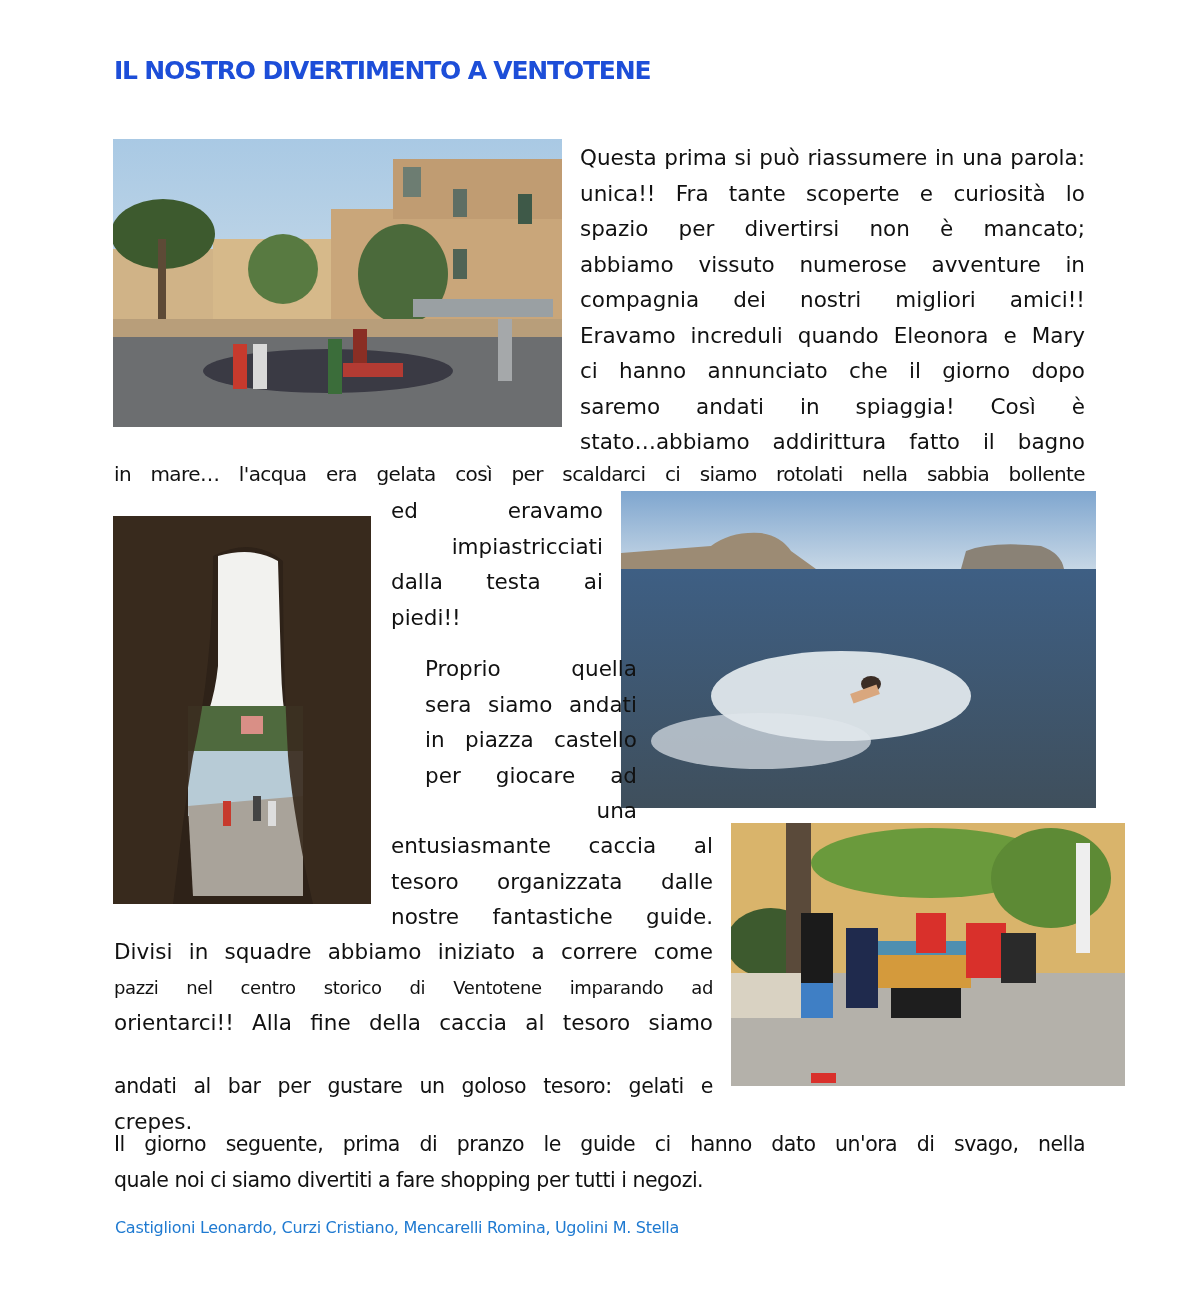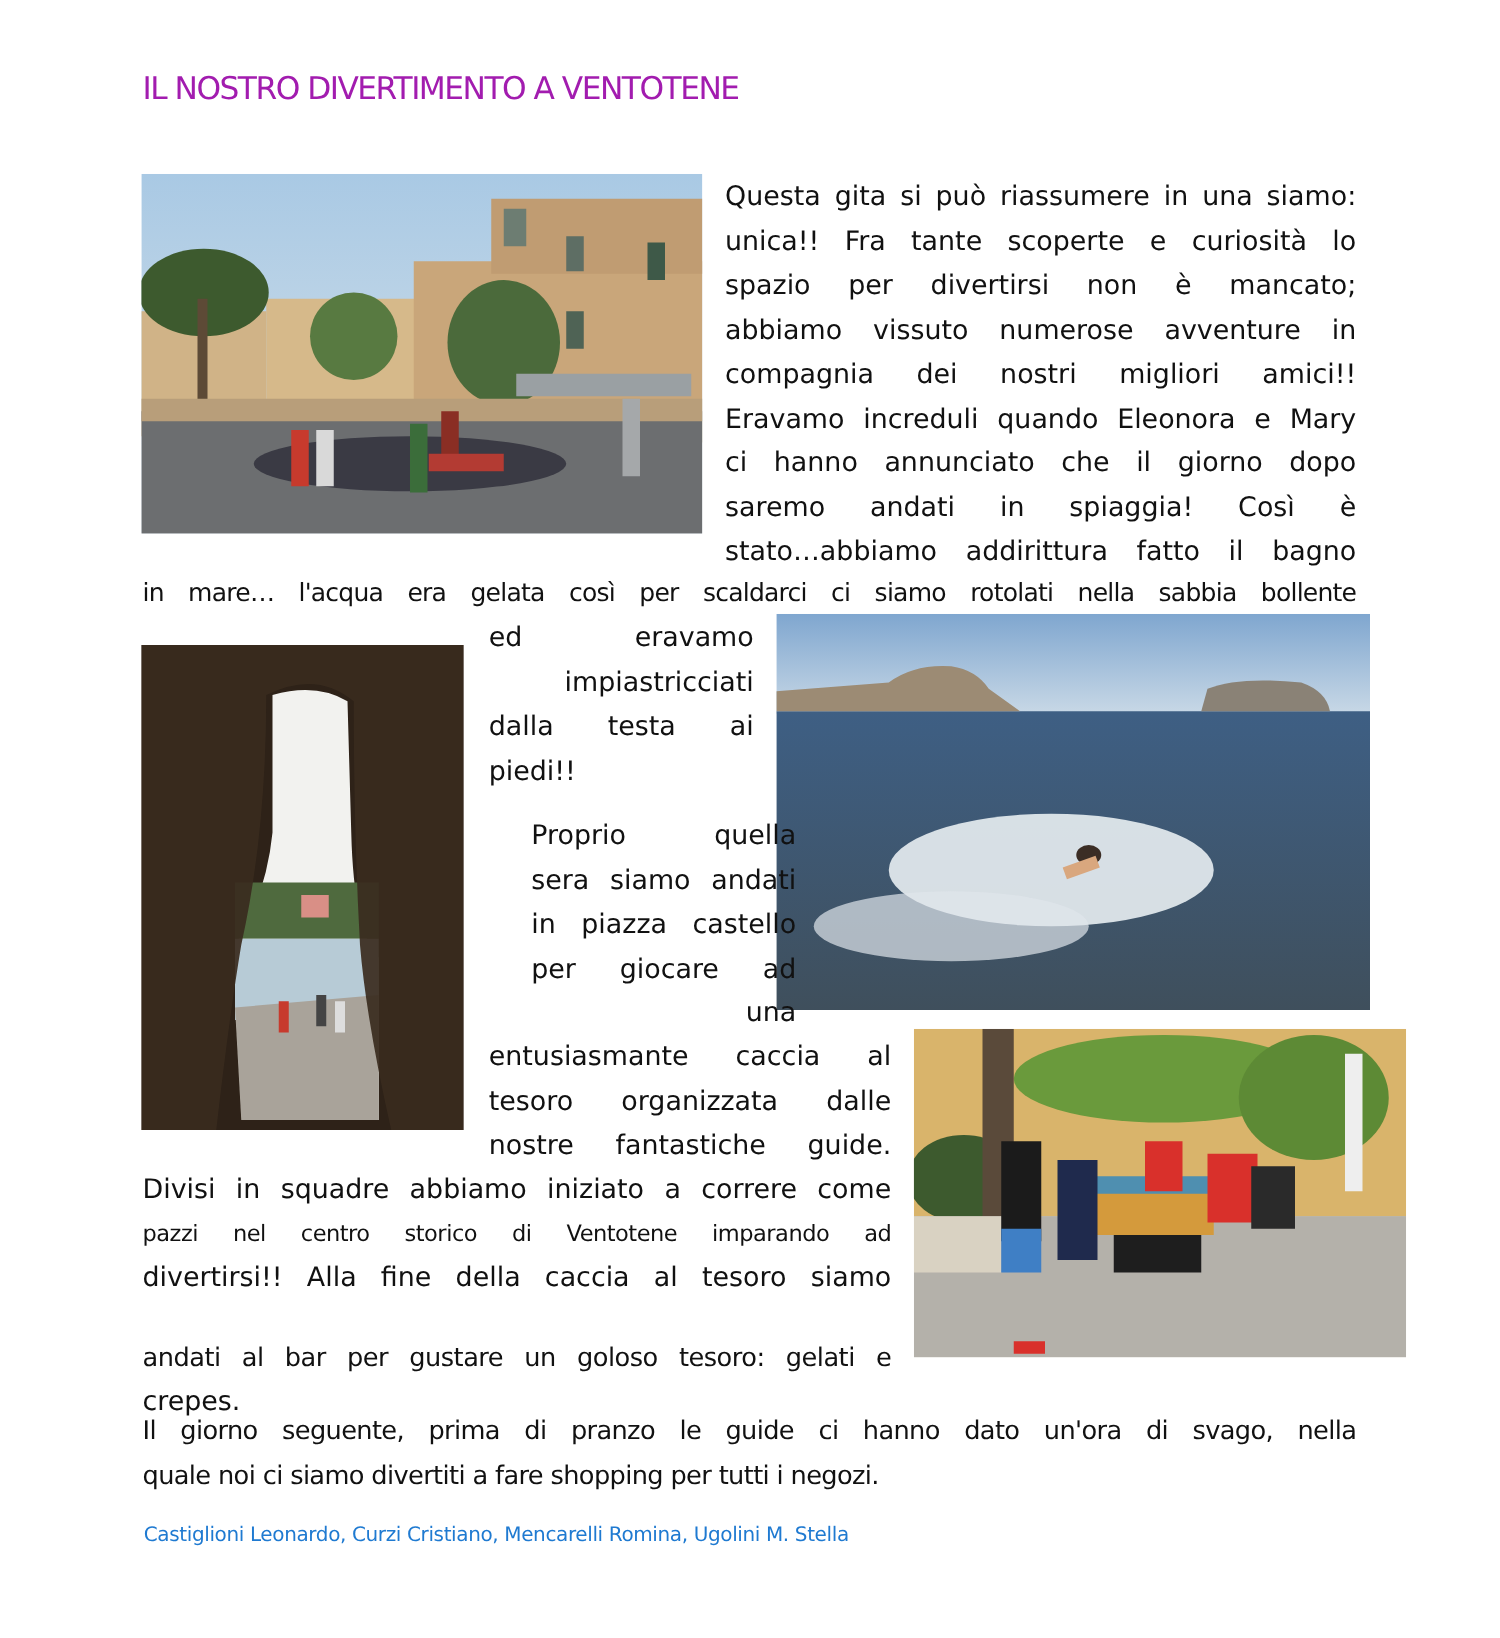--- a/index.html
+++ b/index.html
@@ -1,19 +1,19 @@
 <!DOCTYPE html>
 <html><head>
   <meta charset="utf-8">
   <style>
     html, body { margin: 0; padding: 0; background: #ffffff; }
     body { width: 1200px; height: 1310px; position: relative; overflow: hidden;
            font-family: "DejaVu Sans", sans-serif; color: #111; }
-    .title { position: absolute; left: 114px; top: 56px; font-size: 25px; color: #a21caf;
-             letter-spacing: -1.2px; font-family: "DejaVu Sans", sans-serif; white-space: nowrap; }
+    .title { position: absolute; left: 114px; top: 56px; font-size: 25px; color: #1d4ed8;
+             letter-spacing: -1.2px; font-family: "DejaVu Sans", sans-serif; white-space: nowrap; font-weight: bold; }
     .photo { position: absolute; overflow: hidden; }
     .txt { position: absolute; font-size: 21.5px; line-height: 35.5px; }
     .line { display: block; white-space: nowrap; }
     .jline { display: block; text-align: justify; text-align-last: justify; white-space: normal; }
     .center { text-align: right; }
     .authors { position: absolute; left: 115px; top: 1218px; font-size: 16px; color: #1f7ad1;
                white-space: nowrap; letter-spacing: -0.3px; }
   </style>
 </head>
 <body>
@@ -48,21 +48,21 @@
     <rect x="120" y="205" width="14" height="45" fill="#c73a2d"></rect>
     <rect x="140" y="205" width="14" height="45" fill="#d9d9d9"></rect>
     <rect x="215" y="200" width="14" height="55" fill="#3b6d3a"></rect>
     <rect x="240" y="190" width="14" height="45" fill="#8a2e24"></rect>
     <rect x="385" y="180" width="14" height="62" fill="#a5a8aa"></rect>
     <rect x="230" y="224" width="60" height="14" fill="#b33b33"></rect>
   </svg>
 </div>
 
 <div class="txt" style="left:580px; top:140px; width:505px;">
-  <span class="jline">Questa gita si può riassumere in una siamo:</span>
+  <span class="jline">Questa prima si può riassumere in una parola:</span>
   <span class="jline">unica!! Fra tante scoperte e curiosità lo</span>
   <span class="jline">spazio per divertirsi non è mancato;</span>
   <span class="jline">abbiamo vissuto numerose avventure in</span>
   <span class="jline">compagnia dei nostri migliori amici!!</span>
   <span class="jline">Eravamo increduli quando Eleonora e Mary</span>
   <span class="jline">ci hanno annunciato che il giorno dopo</span>
   <span class="jline">saremo andati in spiaggia! Così è</span>
   <span class="jline">stato…abbiamo addirittura fatto il bagno</span>
 </div>
 
@@ -125,21 +125,21 @@
 
 <div class="txt" style="left:391px; top:828px; width:322px;">
   <span class="jline">entusiasmante caccia al</span>
   <span class="jline">tesoro organizzata dalle</span>
   <span class="jline">nostre fantastiche guide.</span>
 </div>
 
 <div class="txt" style="left:114px; top:934px; width:599px;">
   <span class="jline">Divisi in squadre abbiamo iniziato a correre come</span>
   <span class="jline" style="font-size:18px; letter-spacing:-0.4px;">pazzi nel centro storico di Ventotene imparando ad</span>
-  <span class="jline">divertirsi!! Alla fine della caccia al tesoro siamo</span>
+  <span class="jline">orientarci!! Alla fine della caccia al tesoro siamo</span>
   <span class="jline" style="font-size:20.5px; letter-spacing:-0.4px;margin-top:28px;">andati al bar per gustare un goloso tesoro: gelati e</span>
   <span class="line">crepes.</span>
 </div>
 
 <div class="photo" style="left:731px; top:823px; width:394px; height:263px;">
   <svg width="394" height="263" viewBox="0 0 394 263">
     <rect width="394" height="263" fill="#c9c4b8"></rect>
     <rect width="394" height="150" fill="#d9b46b"></rect>
     <ellipse cx="200" cy="40" rx="120" ry="35" fill="#6a9a3c"></ellipse>
     <ellipse cx="320" cy="55" rx="60" ry="50" fill="#5d8a35"></ellipse>

